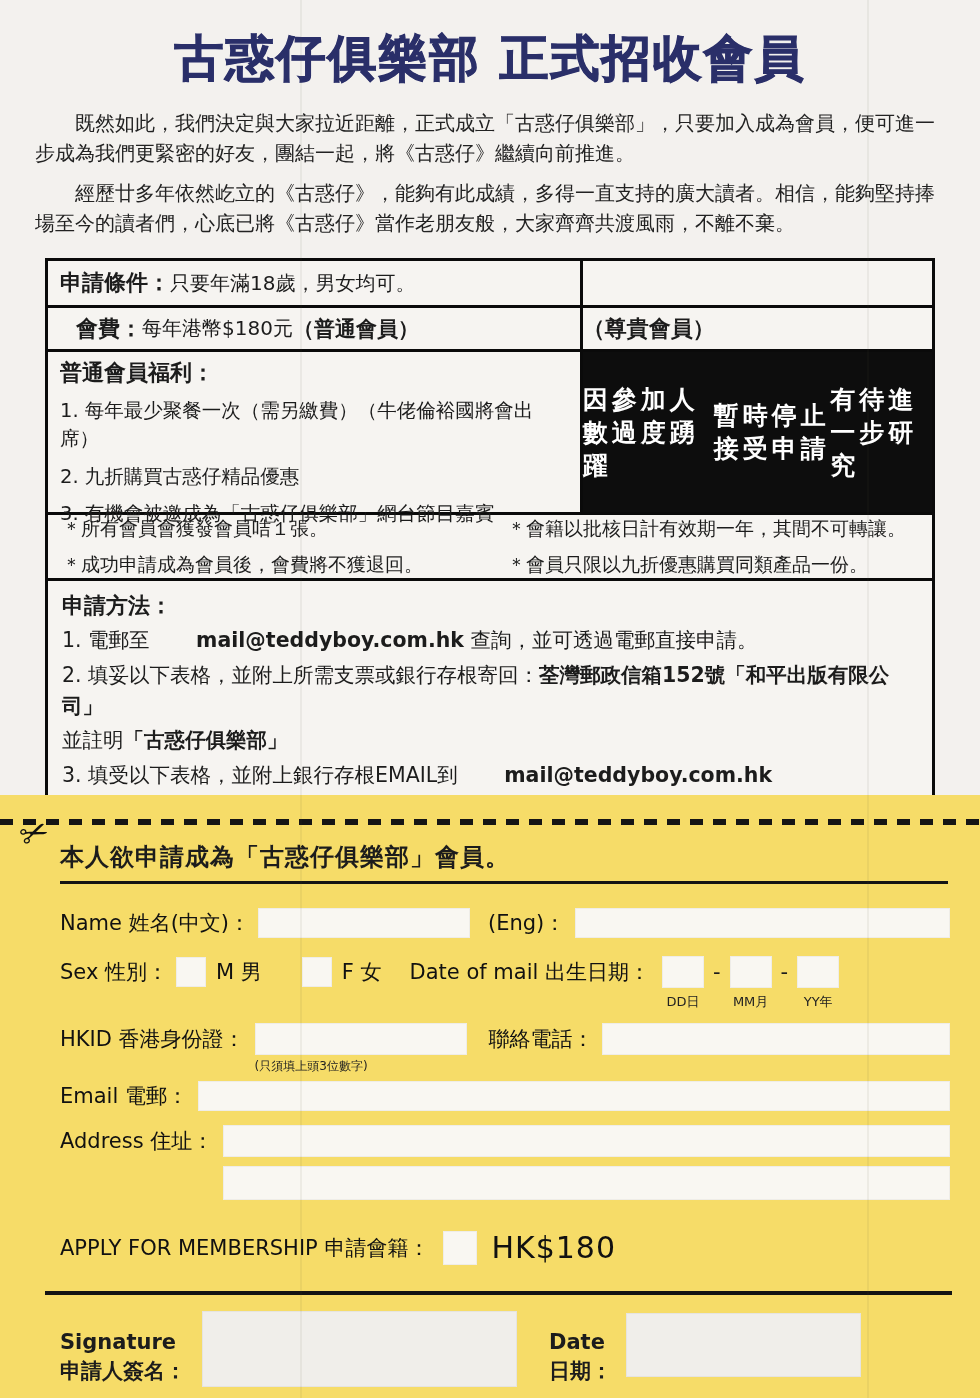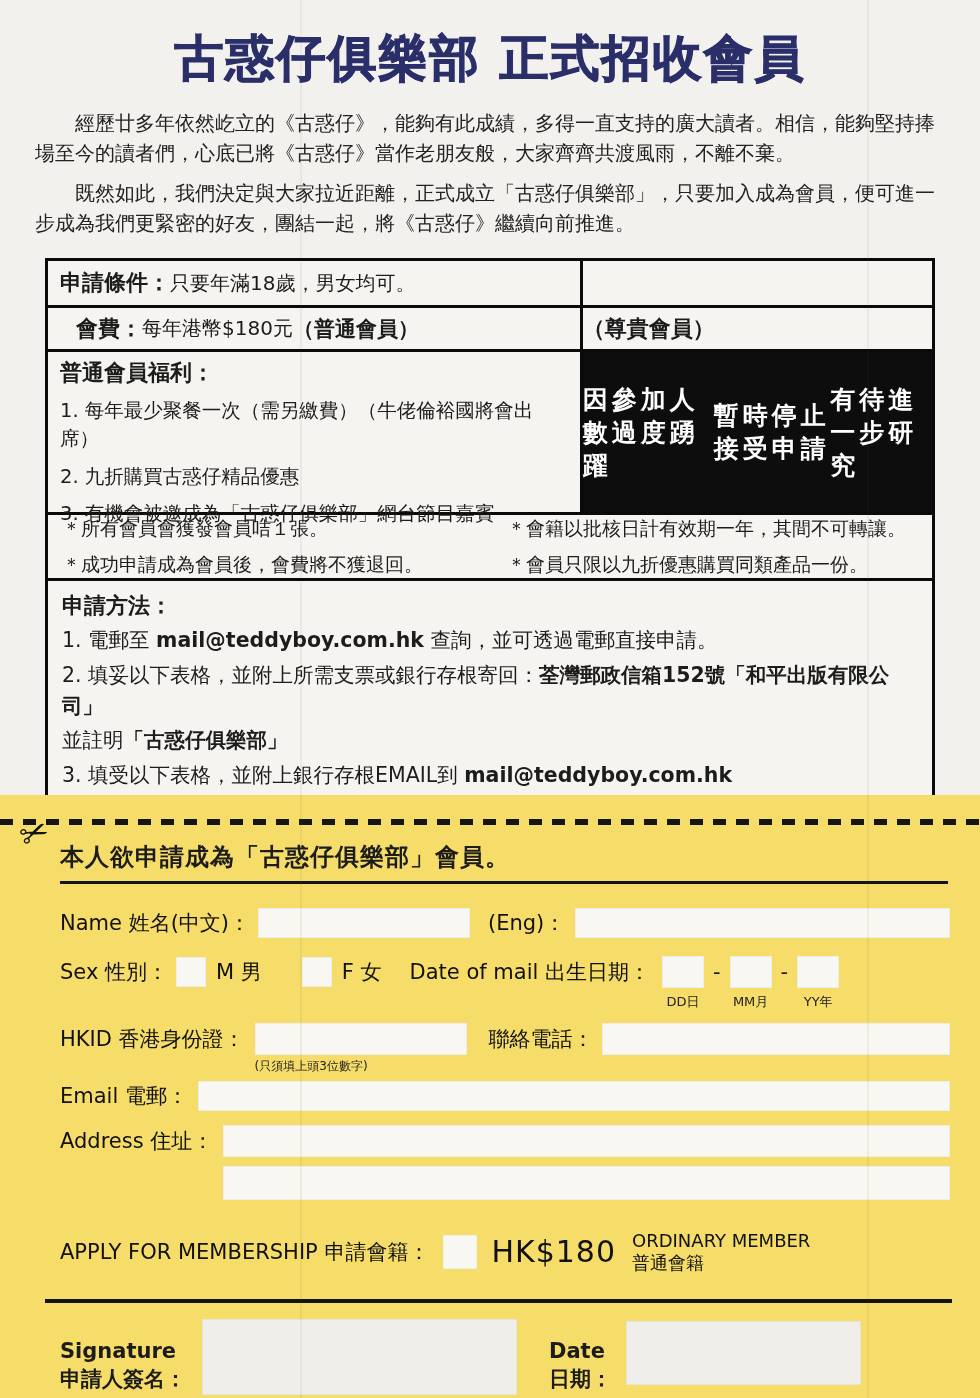--- a/index.html
+++ b/index.html
@@ -45,21 +45,21 @@
     background: #0d0d0d; color: #fff;
     flex-direction: row; 
     font-size: 25px; font-weight: 800; letter-spacing: 4px;
   }
   .notes-row { height: 66px; display: grid; grid-template-columns: 52% 48%; align-content: center; row-gap: 10px; padding: 8px 14px; }
   .note-item { font-size: 19px; white-space: nowrap; }
   .method-row { display: block; padding: 10px 14px 12px; }
   .method-label { font-size: 22px; font-weight: 700; margin-bottom: 2px; }
   .method-line { font-size: 20.5px; line-height: 1.5; margin-top: 4px; }
   .m-bold { font-weight: 800; }
-  .m-email { font-weight: 700; }
+  .m-email { font-weight: 700; margin-left: 40px; }
 
   
   .yellow {
     position: absolute; left: 0; top: 795px; width: 980px; height: 603px;
     background: #f6dc68; overflow: hidden;
   }
   .cut-line { position: absolute; left: 0; right: 0; top: 24px; height: 6px;
     background: repeating-linear-gradient(90deg, #151515 0 13px, transparent 13px 23px); }
   .scissors { position: absolute; left: 20px; top: -6px; font-size: 34px; color: #111;
     transform: rotate(-22deg); }
@@ -127,22 +127,22 @@
 <body>
 
 <div class="fold f1"></div>
 <div class="fold f2"></div>
 
 <div class="top">
 
   <h1 class="main-title">古惑仔俱樂部 正式招收會員</h1>
 
   <div class="intro">
+    <p>既然如此，我們決定與大家拉近距離，正式成立「古惑仔俱樂部」，只要加入成為會員，便可進一步成為我們更緊密的好友，團結一起，將《古惑仔》繼續向前推進。</p>
     <p>經歷廿多年依然屹立的《古惑仔》，能夠有此成績，多得一直支持的廣大讀者。相信，能夠堅持捧場至今的讀者們，心底已將《古惑仔》當作老朋友般，大家齊齊共渡風雨，不離不棄。</p>
-    <p>既然如此，我們決定與大家拉近距離，正式成立「古惑仔俱樂部」，只要加入成為會員，便可進一步成為我們更緊密的好友，團結一起，將《古惑仔》繼續向前推進。</p>
   </div>
 
   <div class="info-table">
 
     <div class="t-row row1">
       <div class="t-left">
         <span class="tbl-label">申請條件：</span>
         <span class="tbl-text">只要年滿18歲，男女均可。</span>
       </div>
       <div class="t-right"></div>
@@ -262,24 +262,20 @@
       <span class="addr-col">
         <span class="ibox addr-box1"></span>
         <span class="ibox addr-box2"></span>
       </span>
     </div>
 
     <div class="frow row-apply">
       <span class="lbl">APPLY FOR MEMBERSHIP 申請會籍：</span>
       <span class="ibox cb-apply"></span>
       <span class="fee-amt">HK$180</span>
-      <span class="mtype">
-        <div>ORDINARY MEMBER</div>
-        <div>普通會籍</div>
-      </span>
     </div>
 
   </div>
 
   <div class="sig-rule"></div>
 
   <div class="form-body">
     <div class="frow row-sig">
       <span class="sig-lbls">
         <div>Signature</div>

